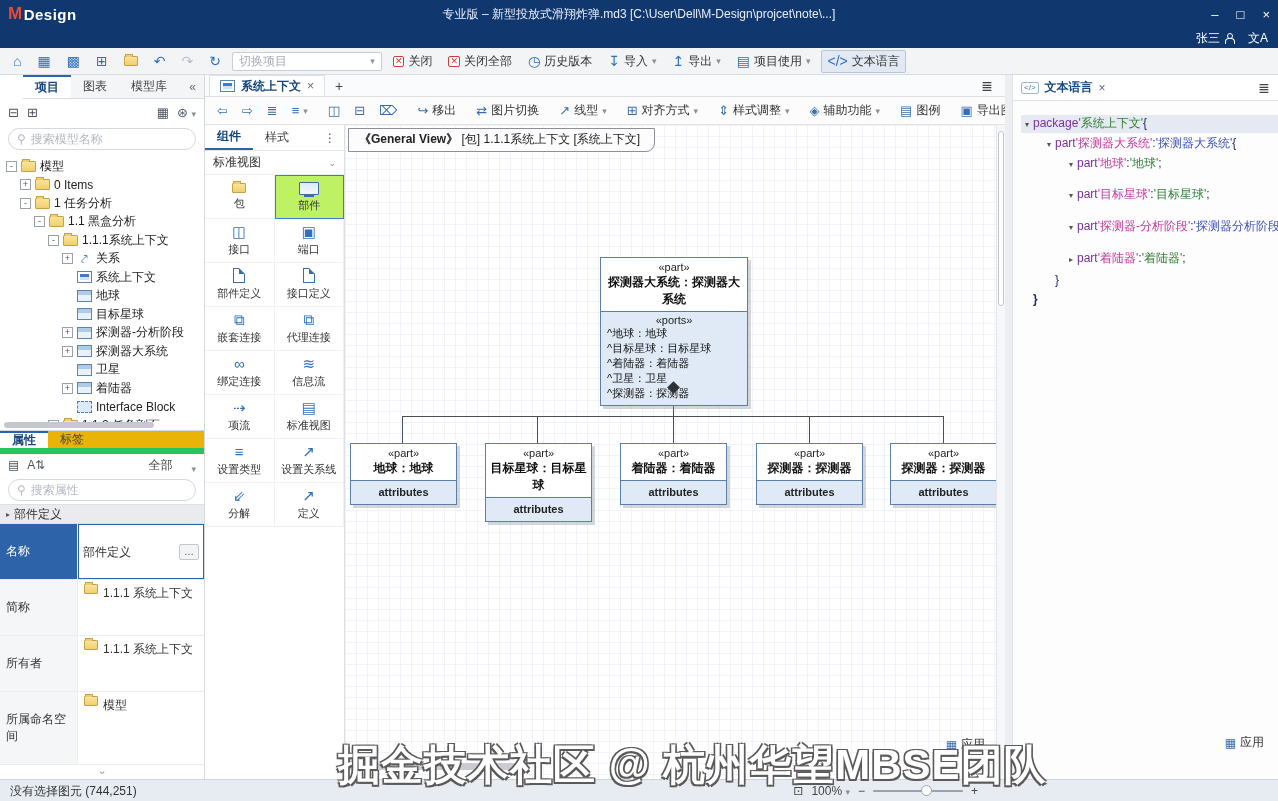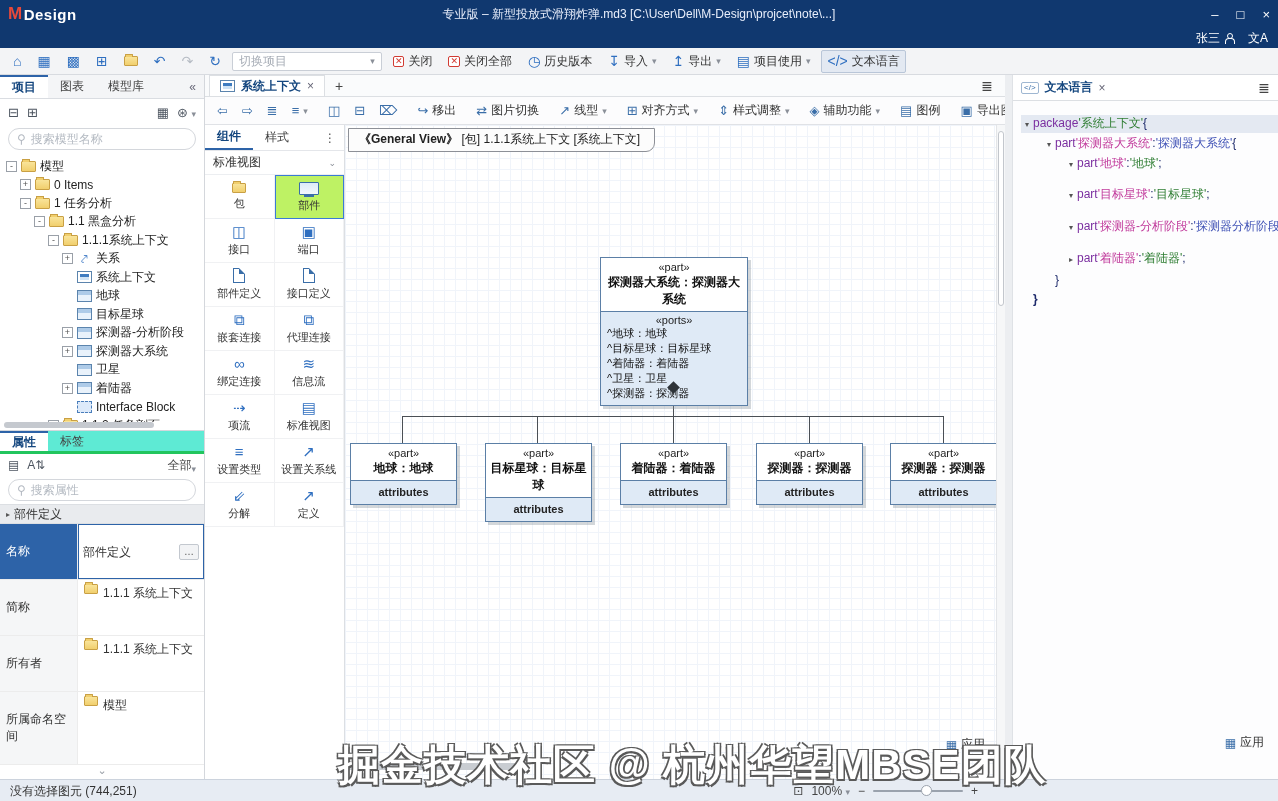--- a/index.html
+++ b/index.html
@@ -36,21 +36,21 @@
   .ico-folder:before { content:""; position:absolute; top:-3px; left:0; width:6px; height:2px; background:#f1cf6d; border:1px solid #c9a044; border-bottom:none; border-radius:1px 1px 0 0; }
 
   
   .main { display:flex; height:704px; }
   .left-panel { width:205px; border-right:1px solid #d4d7dc; display:flex; flex-direction:column; background:#fff; }
   .center { width:800px; display:flex; flex-direction:column; }
   .gutter { width:8px; background:#eceef1; border-right:1px solid #dfe2e6; }
   .right-panel { width:265px; background:#fff; display:flex; flex-direction:column; position:relative; }
 
   
-  .ltabs { height:24px; display:flex; align-items:stretch; border-bottom:1px solid #dadde2; background:#f4f5f7; }
+  .ltabs { height:24px; display:flex; align-items:stretch; border-bottom:1px solid #dadde2; background:#f4f5f7;margin-left:23px; }
   .ltab { padding:3px 12px; display:flex; align-items:center; font-size:12px; color:#444; }
   .ltab.active { background:#fff; color:#15477f; font-weight:bold; border-top:2px solid #2d63a8; }
   .ltabs .collapse { margin-left:auto; padding:0 8px; color:#6a7widt080; display:flex; align-items:center; color:#667; }
   .lrow-icons { height:26px; display:flex; align-items:center; padding:0 8px; gap:8px; color:#4d5560; font-size:13px; }
   .lrow-icons .spacer { flex:1; }
   .search { margin:3px 8px; height:22px; border:1px solid #d4d7dc; border-radius:11px; display:flex; align-items:center; padding:0 8px; gap:5px; color:#b4bac2; background:#fff; }
   .search .q { font-size:12px; }
   .tree { flex:1; overflow:hidden; padding:4px 0 0 6px; position:relative; }
   .titem { display:flex; align-items:center; height:18.5px; gap:4px; white-space:nowrap; }
   .exp { width:11px; height:11px; border:1px solid #9aa0a8; background:#fff; font-size:9px; line-height:9px; text-align:center; color:#555; flex:none; }
@@ -60,23 +60,23 @@
   .t-block { width:15px; height:12px; border:1px solid #5b84ad; background:linear-gradient(#aecbe8 0 40%,#e9f2fb 40%); flex:none; }
   .t-diagram { width:15px; height:12px; border:1px solid #5b84ad; background:#fff; position:relative; flex:none; }
   .t-diagram:before { content:""; position:absolute; inset:2px; background:linear-gradient(#3f7cc0 0 3px,transparent 3px), linear-gradient(#cfe3f5,#cfe3f5); }
   .t-interface { width:15px; height:12px; border:1px dashed #4a7ebb; background:#ddeafa; flex:none; }
   .t-relation { color:#2f6fc0; font-size:12px; flex:none; width:15px; text-align:center; }
   .tlabel { font-size:12px; color:#222; }
   .hscroll { height:8px; margin:0 4px; }
   .hscroll .thumb { height:6px; width:150px; background:#c5c9cf; border-radius:3px; }
 
   
-  .ptabs { height:24px; display:flex; border-top:1px solid #d4d7dc; border-bottom:3px solid #22c55e; background:#5eead4; }
+  .ptabs { height:24px; display:flex; border-top:1px solid #d4d7dc; border-bottom:6px solid #22c55e; background:#eab308; }
   .prow-icons { height:22px; display:flex; align-items:center; padding:0 8px; gap:8px; color:#4d5560; }
-  .prow-icons .right { margin-left:auto; display:flex; gap:0; align-items:flex-end; color:#444;font-family:Liberation Serif, serif; }
+  .prow-icons .right { margin-left:auto; display:flex; gap:19px; align-items:flex-end; color:#444;font-family:Liberation Serif, serif; }
   .psection { height:20px; background:#e9ebee; display:flex; align-items:center; padding:0 6px; gap:4px; font-size:12px; color:#333; border-top:1px solid #dcdfe3; border-bottom:1px solid #dcdfe3; }
   .psection .mk { font-size:8px; color:#555; }
   .prow { display:flex; border-bottom:1px solid #ececec; font-size:12px; }
   .plabel { width:78px; background:#f5f6f7; padding:19px 6px; color:#333; border-right:1px solid #ececec; flex:none; }
   .plabel.sel { background:#2d63a8; color:#fff; }
   .pvalue { flex:1; padding:4px 6px; display:flex; align-items:flex-start; gap:5px; background:#fff; line-height:1.5; }
   .pvalue.edit { border:1px solid #2d63a8; padding:3px 4px; align-items:center; }
   .pvalue .more { margin-left:auto; border:1px solid #c3c8cf; background:#f2f3f5; font-size:10px; line-height:1; padding:2px 4px; border-radius:2px; color:#555; }
   .pchevron { height:14px; text-align:center; color:#9aa0a8; font-size:11px; line-height:10px; }
 

